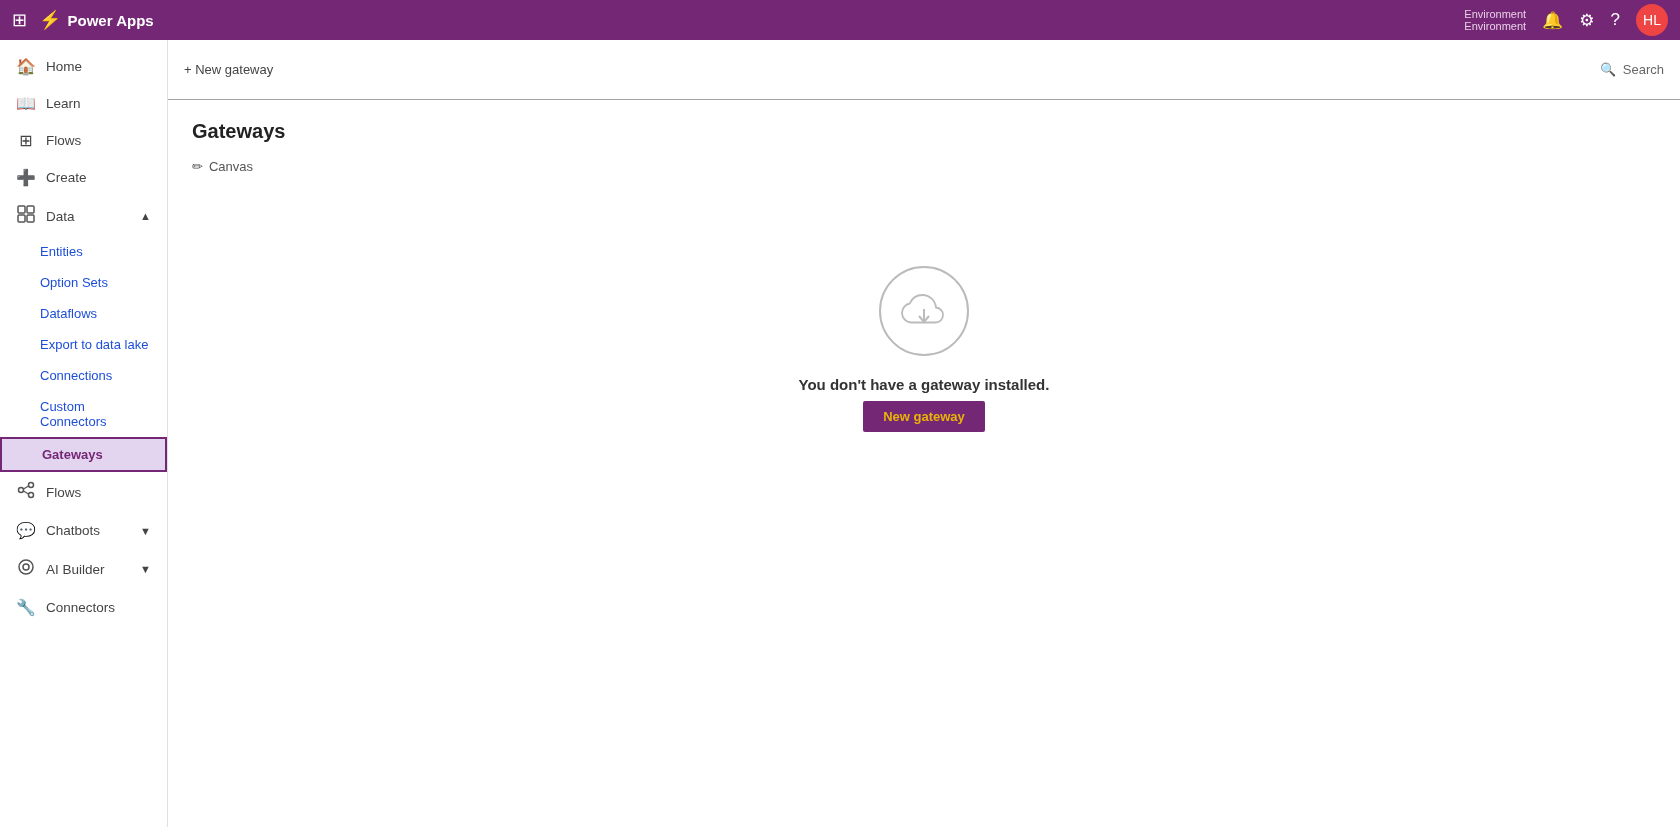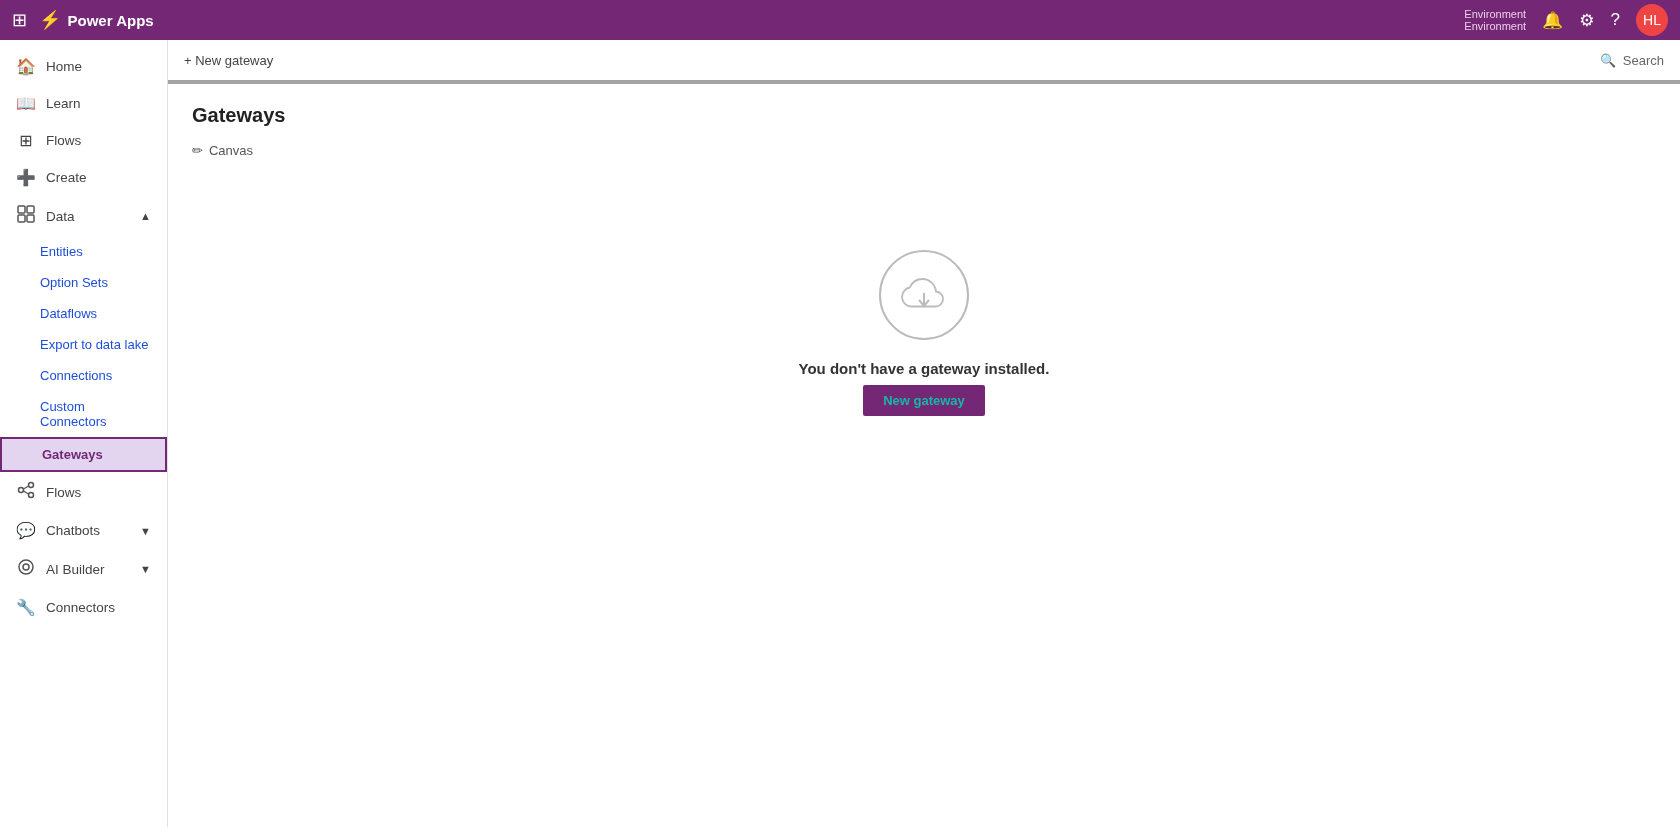--- a/index.html
+++ b/index.html
@@ -60,25 +60,25 @@
       color: #1d4ed8;
       font-size: 13px;
     }
     .sidebar-sub-item.active { color: #742774; font-weight: 600; background: #e3d5f0; border: 2px solid #742774; }
 
     
     .main { flex: 1; display: flex; flex-direction: column; overflow: hidden; }
 
     
     .sub-toolbar {
-      height: 44px;
+      height: 60px;
       display: flex;
       align-items: center;
       padding: 0 16px;
-      border-bottom: 4px solid #a3a3a3;
+      border-bottom: 1px solid #a3a3a3;
       gap: 16px;
     }
     .new-gateway-btn {
       display: flex; align-items: center; gap: 6px;
       color: #444; font-size: 13px; cursor: pointer;
       background: none; border: none; padding: 0;
     }
     .toolbar-search {
       margin-left: auto;
       display: flex; align-items: center; gap: 6px;
@@ -126,21 +126,21 @@
       margin-bottom: 8px;
     }
     .empty-desc {
       font-size: 13px;
       color: #555;
       margin-bottom: 24px;
     }
     .empty-desc a { color: #742774; text-decoration: none; }
     .new-gateway-action-btn {
       background: #742774;
-      color: #14b8a6;
+      color: #eab308;
       border: none;
       border-radius: 2px;
       padding: 8px 20px;
       font-size: 13px;
       font-weight: 600;
       cursor: pointer;
     }
   </style>
 </head>
 <body>

